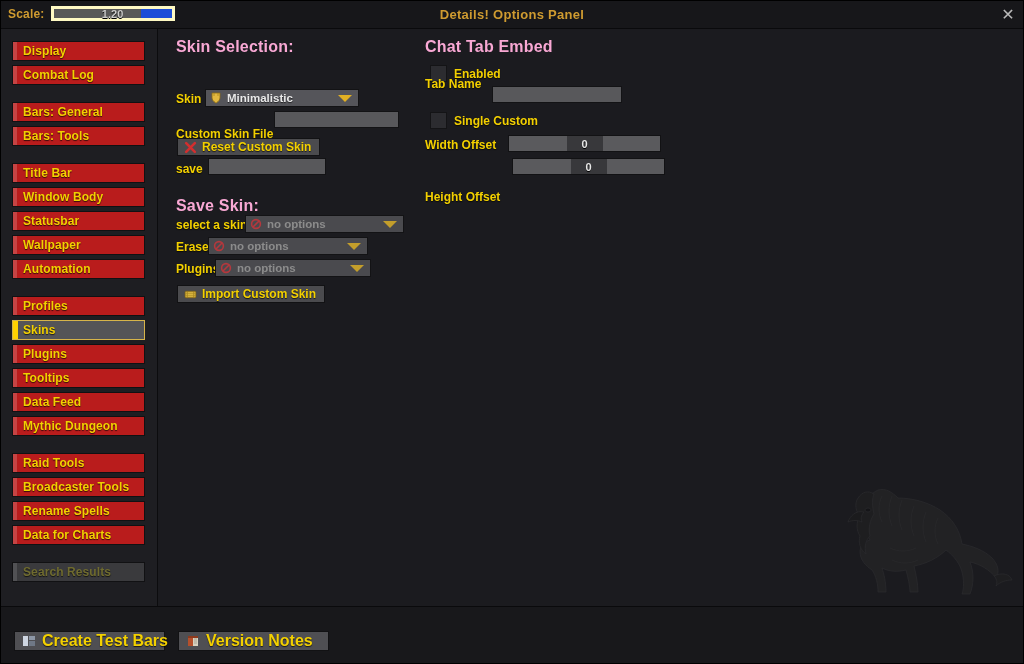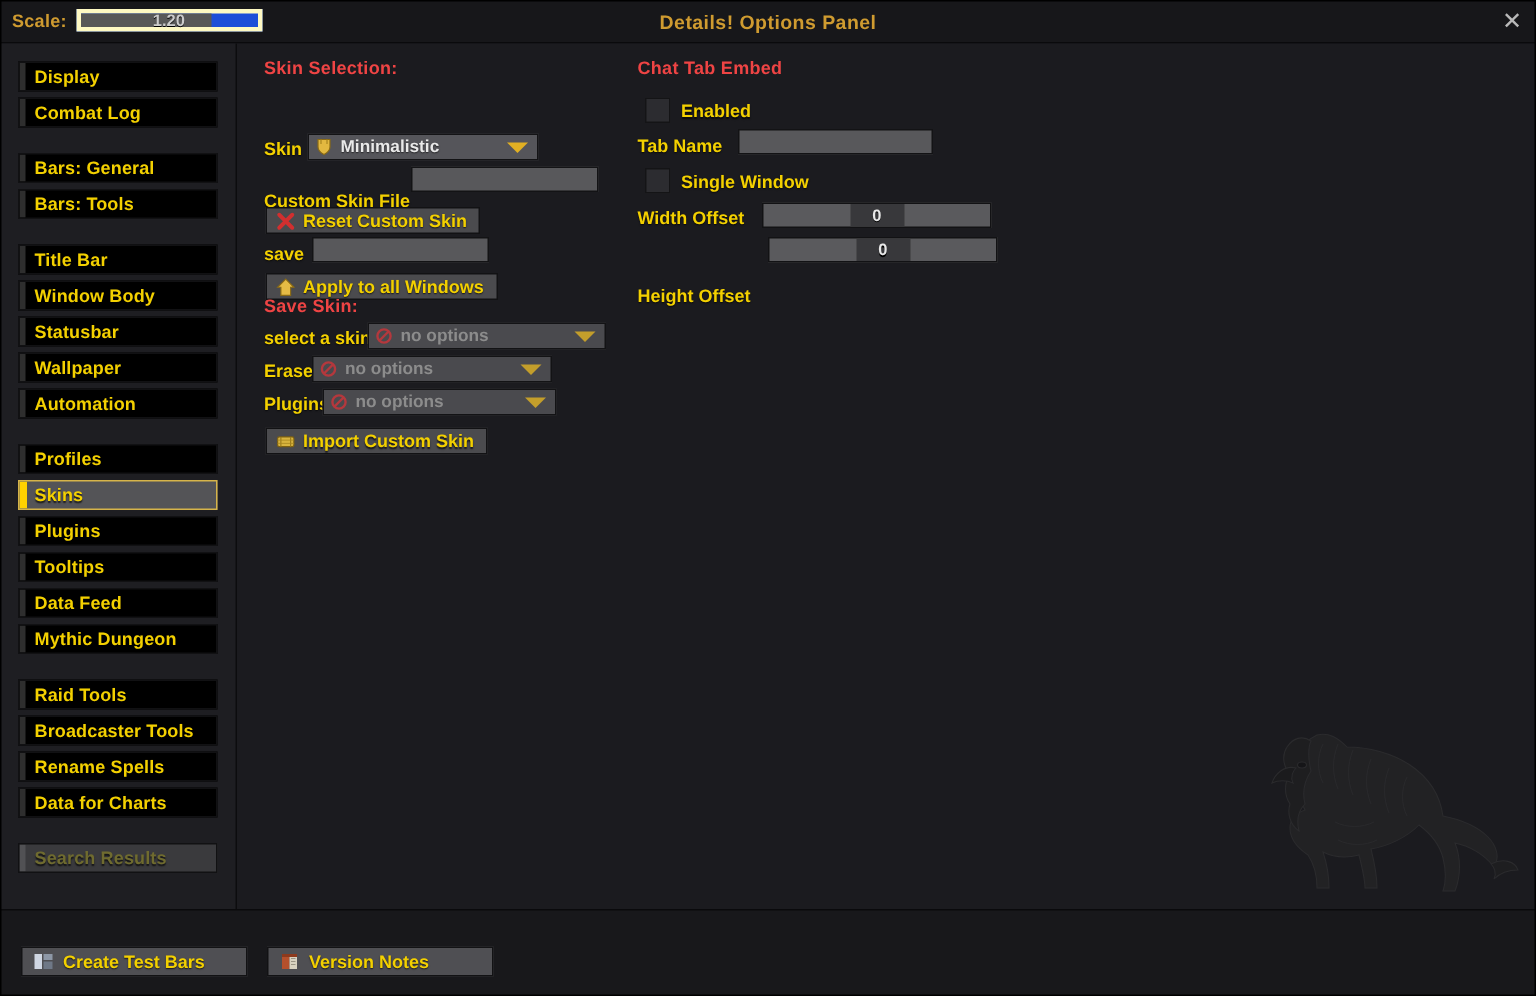--- a/index.html
+++ b/index.html
@@ -58,21 +58,21 @@
   .sidebar{
     position:absolute;left:0;top:29px;width:157px;height:577px;
     background:#1e1e22;
     border-right:1px solid #0c0c0e;
   }
   .side-sep{height:13px;}
   .side-item{
     position:relative;
     margin:0 12px 4px 12px;
     height:20px;
-    background:#000000;
+    background:#b91c1c;
     border:1px solid #111113;
     box-sizing:border-box;
     display:flex;align-items:center;
     cursor:pointer;
     overflow:hidden;
   }
   .side-item::before{
     content:"";position:absolute;left:0;top:0;width:4px;height:100%;
     background:rgba(255,255,255,.18);
   }
@@ -95,21 +95,21 @@
   .content{
     position:absolute;left:158px;top:29px;width:866px;height:577px;
     background:#1b1b1f;
     overflow:hidden;
   }
   .lion{
     position:absolute;right:10px;bottom:-4px;width:180px;height:150px;
     opacity:.85;pointer-events:none;
   }
   .section-title{
-    position:absolute;color:#ef4444;font-size:12px;font-weight:bold;
+    position:absolute;color:#f9a8d4;font-size:16px;font-weight:bold;
     letter-spacing:.2px;
   }
   .fld-label{
     position:absolute;color:#f3d000;font-size:12px;font-weight:bold;
     text-shadow:0 1px 1px rgba(0,0,0,.7);
     white-space:nowrap;
   }
   
   .textbox{
     position:absolute;height:17px;background:#58585b;
@@ -178,21 +178,21 @@
     background:#18181b;
     border-top:1px solid #0a0a0c;
   }
   .bbtn{
     position:absolute;height:20px;
     background:#4f4f53;border:1px solid #121214;box-sizing:border-box;
     display:flex;align-items:center;cursor:pointer;
   }
   .bbtn .bicon{width:14px;height:14px;margin-left:7px;flex:0 0 auto;display:block;}
   .bbtn .btxt{
-    margin-left:6px;color:#f3d000;font-size:12px;font-weight:bold;
+    margin-left:6px;color:#f3d000;font-size:16px;font-weight:bold;
     white-space:nowrap;text-shadow:0 1px 1px rgba(0,0,0,.7);
   }
   .outer-border{
     position:absolute;left:0;top:0;width:1024px;height:664px;
     border:1px solid #000;box-sizing:border-box;pointer-events:none;
   }
 </style>
 </head>
 <body>
 
@@ -335,26 +335,20 @@
         <path d="M2 2 L10 10 M10 2 L2 10" stroke="#d22f2f" stroke-width="2.4" stroke-linecap="round"></path>
       </svg>
       <span class="btxt">Reset Custom Skin</span>
     </div>
 
     <div class="fld-label" style="left:18px;top:133px;">save</div>
     <div class="textbox" style="left:50px;top:129px;width:118px;">
       <span class="val"></span>
     </div>
 
-    <div class="btn" style="left:19px;top:153px;">
-      <svg class="bicon" viewBox="0 0 12 12">
-        <path d="M6 1 L11 6 H9 v5 H3 V6 H1 Z" fill="#e5bb45" stroke="#8a6a14" stroke-width="0.7"></path>
-      </svg>
-      <span class="btxt">Apply to all Windows</span>
-    </div>
 
     <div class="section-title" style="left:18px;top:168px;">Save Skin:</div>
 
     <div class="fld-label" style="left:18px;top:189px;">select a skin</div>
     <div class="dropdown disabled" style="left:87px;top:186px;width:159px;">
       <svg class="dd-icon" viewBox="0 0 12 12">
         <circle cx="6" cy="6" r="4.4" fill="none" stroke="#b4383d" stroke-width="1.6"></circle>
         <path d="M3 9 L9 3" stroke="#b4383d" stroke-width="1.6"></path>
       </svg>
       <span class="dd-text">no options</span>
@@ -388,27 +382,27 @@
         <path d="M1 5 h10 M1 7 h10" stroke="#a9871f" stroke-width="0.5"></path>
       </svg>
       <span class="btxt">Import Custom Skin</span>
     </div>
 
     <div class="section-title" style="left:267px;top:9px;">Chat Tab Embed</div>
 
     <div class="checkbox" style="left:272px;top:36px;"></div>
     <div class="fld-label" style="left:296px;top:38px;">Enabled</div>
 
-    <div class="fld-label" style="left:267px;top:61px;">Tab Name</div>
+    <div class="fld-label" style="left:267px;top:48px;">Tab Name</div>
     <div class="textbox" style="left:334px;top:57px;width:130px;">
       <span class="val"></span>
     </div>
 
     <div class="checkbox" style="left:272px;top:83px;"></div>
-    <div class="fld-label" style="left:296px;top:85px;">Single Window</div>
+    <div class="fld-label" style="left:296px;top:85px;">Single Custom</div>
 
     <div class="fld-label" style="left:267px;top:109px;">Width Offset</div>
     <div class="slider" style="left:350px;top:106px;width:153px;">
       <span class="thumb">0</span>
     </div>
 
     <div class="fld-label" style="left:267px;top:132px;margin-top:29px;">Height Offset</div>
     <div class="slider" style="left:354px;top:129px;width:153px;">
       <span class="thumb">0</span>
     </div>

